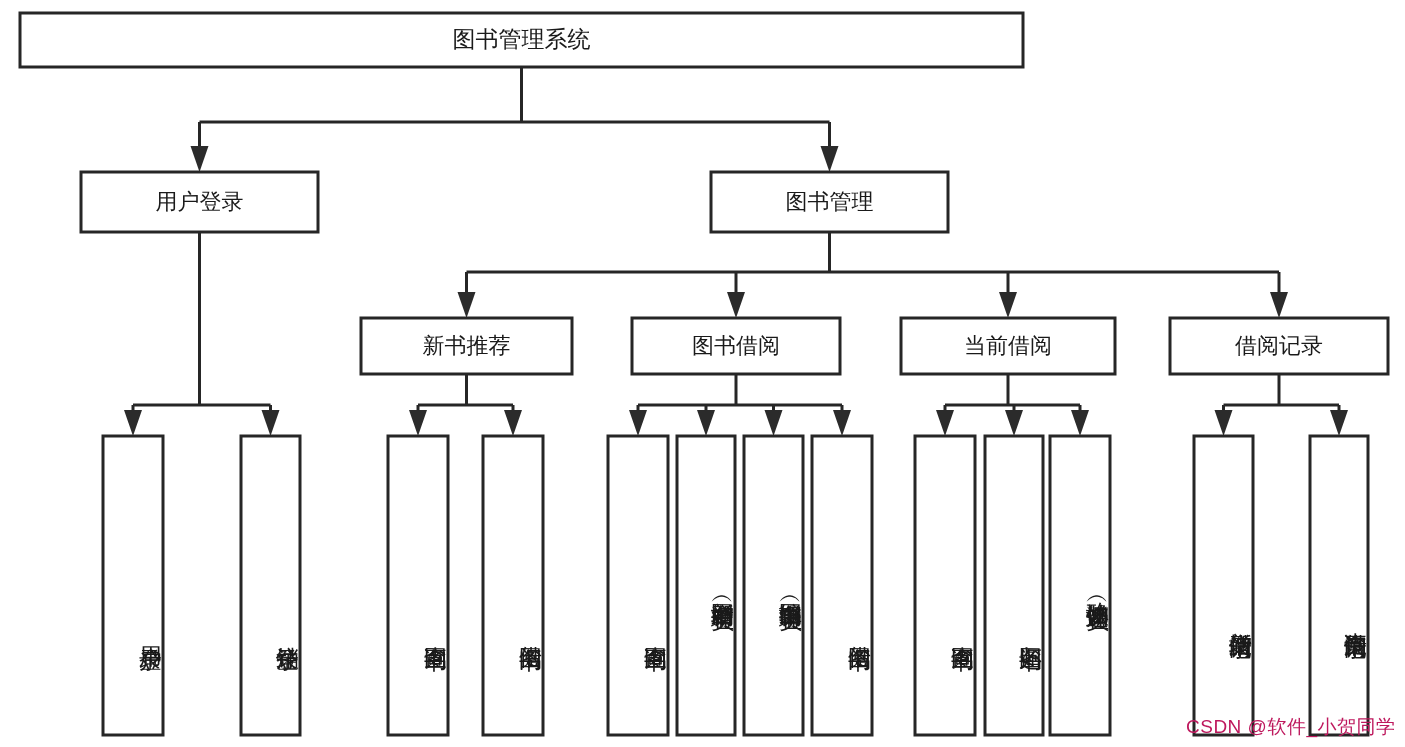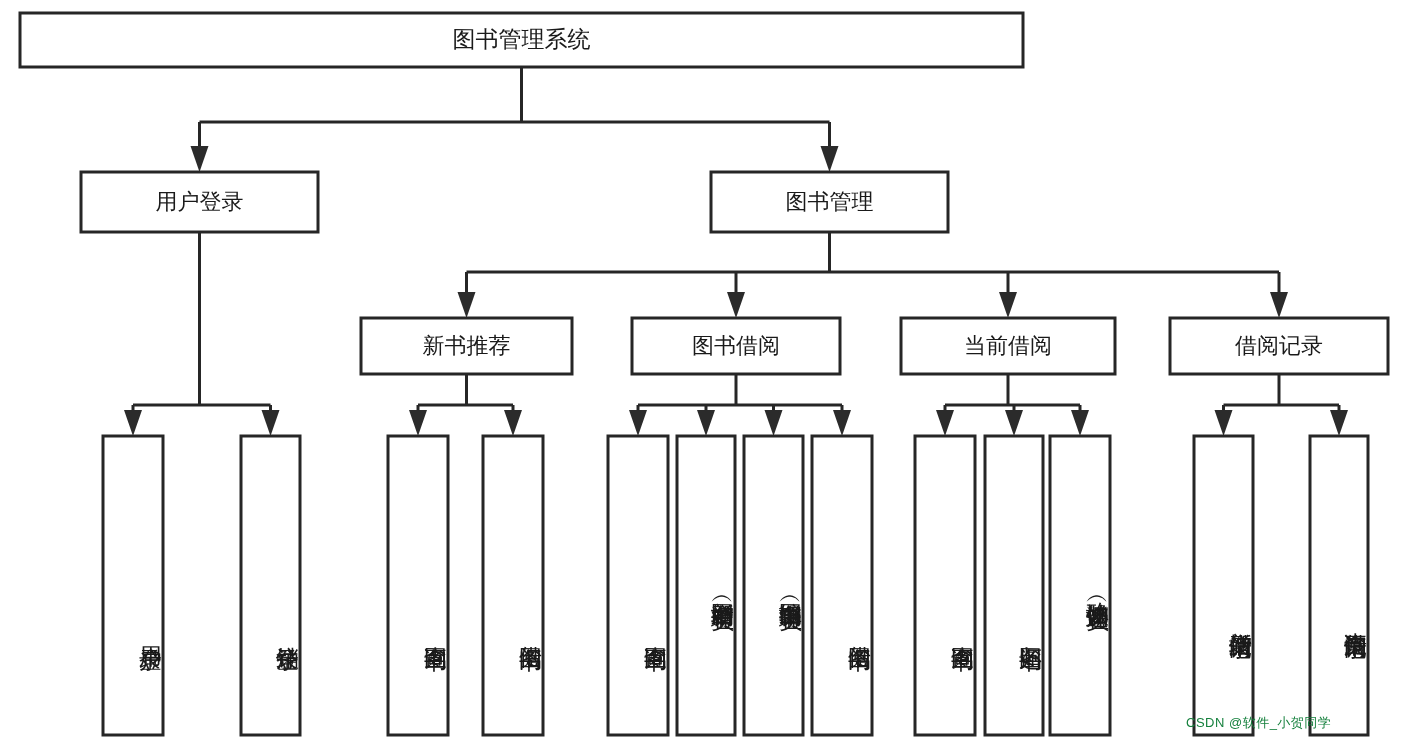--- a/index.html
+++ b/index.html
@@ -64,22 +64,22 @@
     color: #1a1a1a;
     letter-spacing: 1px;
     white-space: nowrap;
     pointer-events: none;
   }
   .watermark {
     position: absolute;
     left: 1186px;
     top: 714px;
     font-family: "Liberation Sans", "DejaVu Sans", sans-serif;
-    font-size: 13px;
-    color: #15803d;
+    font-size: 19px;
+    color: #be185d;
     white-space: nowrap;
     letter-spacing: 0.5px;
   }
 </style>
 </head>
 <body>
 
 <div id="diagram-root">
 
   <svg class="tree-canvas" viewBox="0 0 1405 747">

